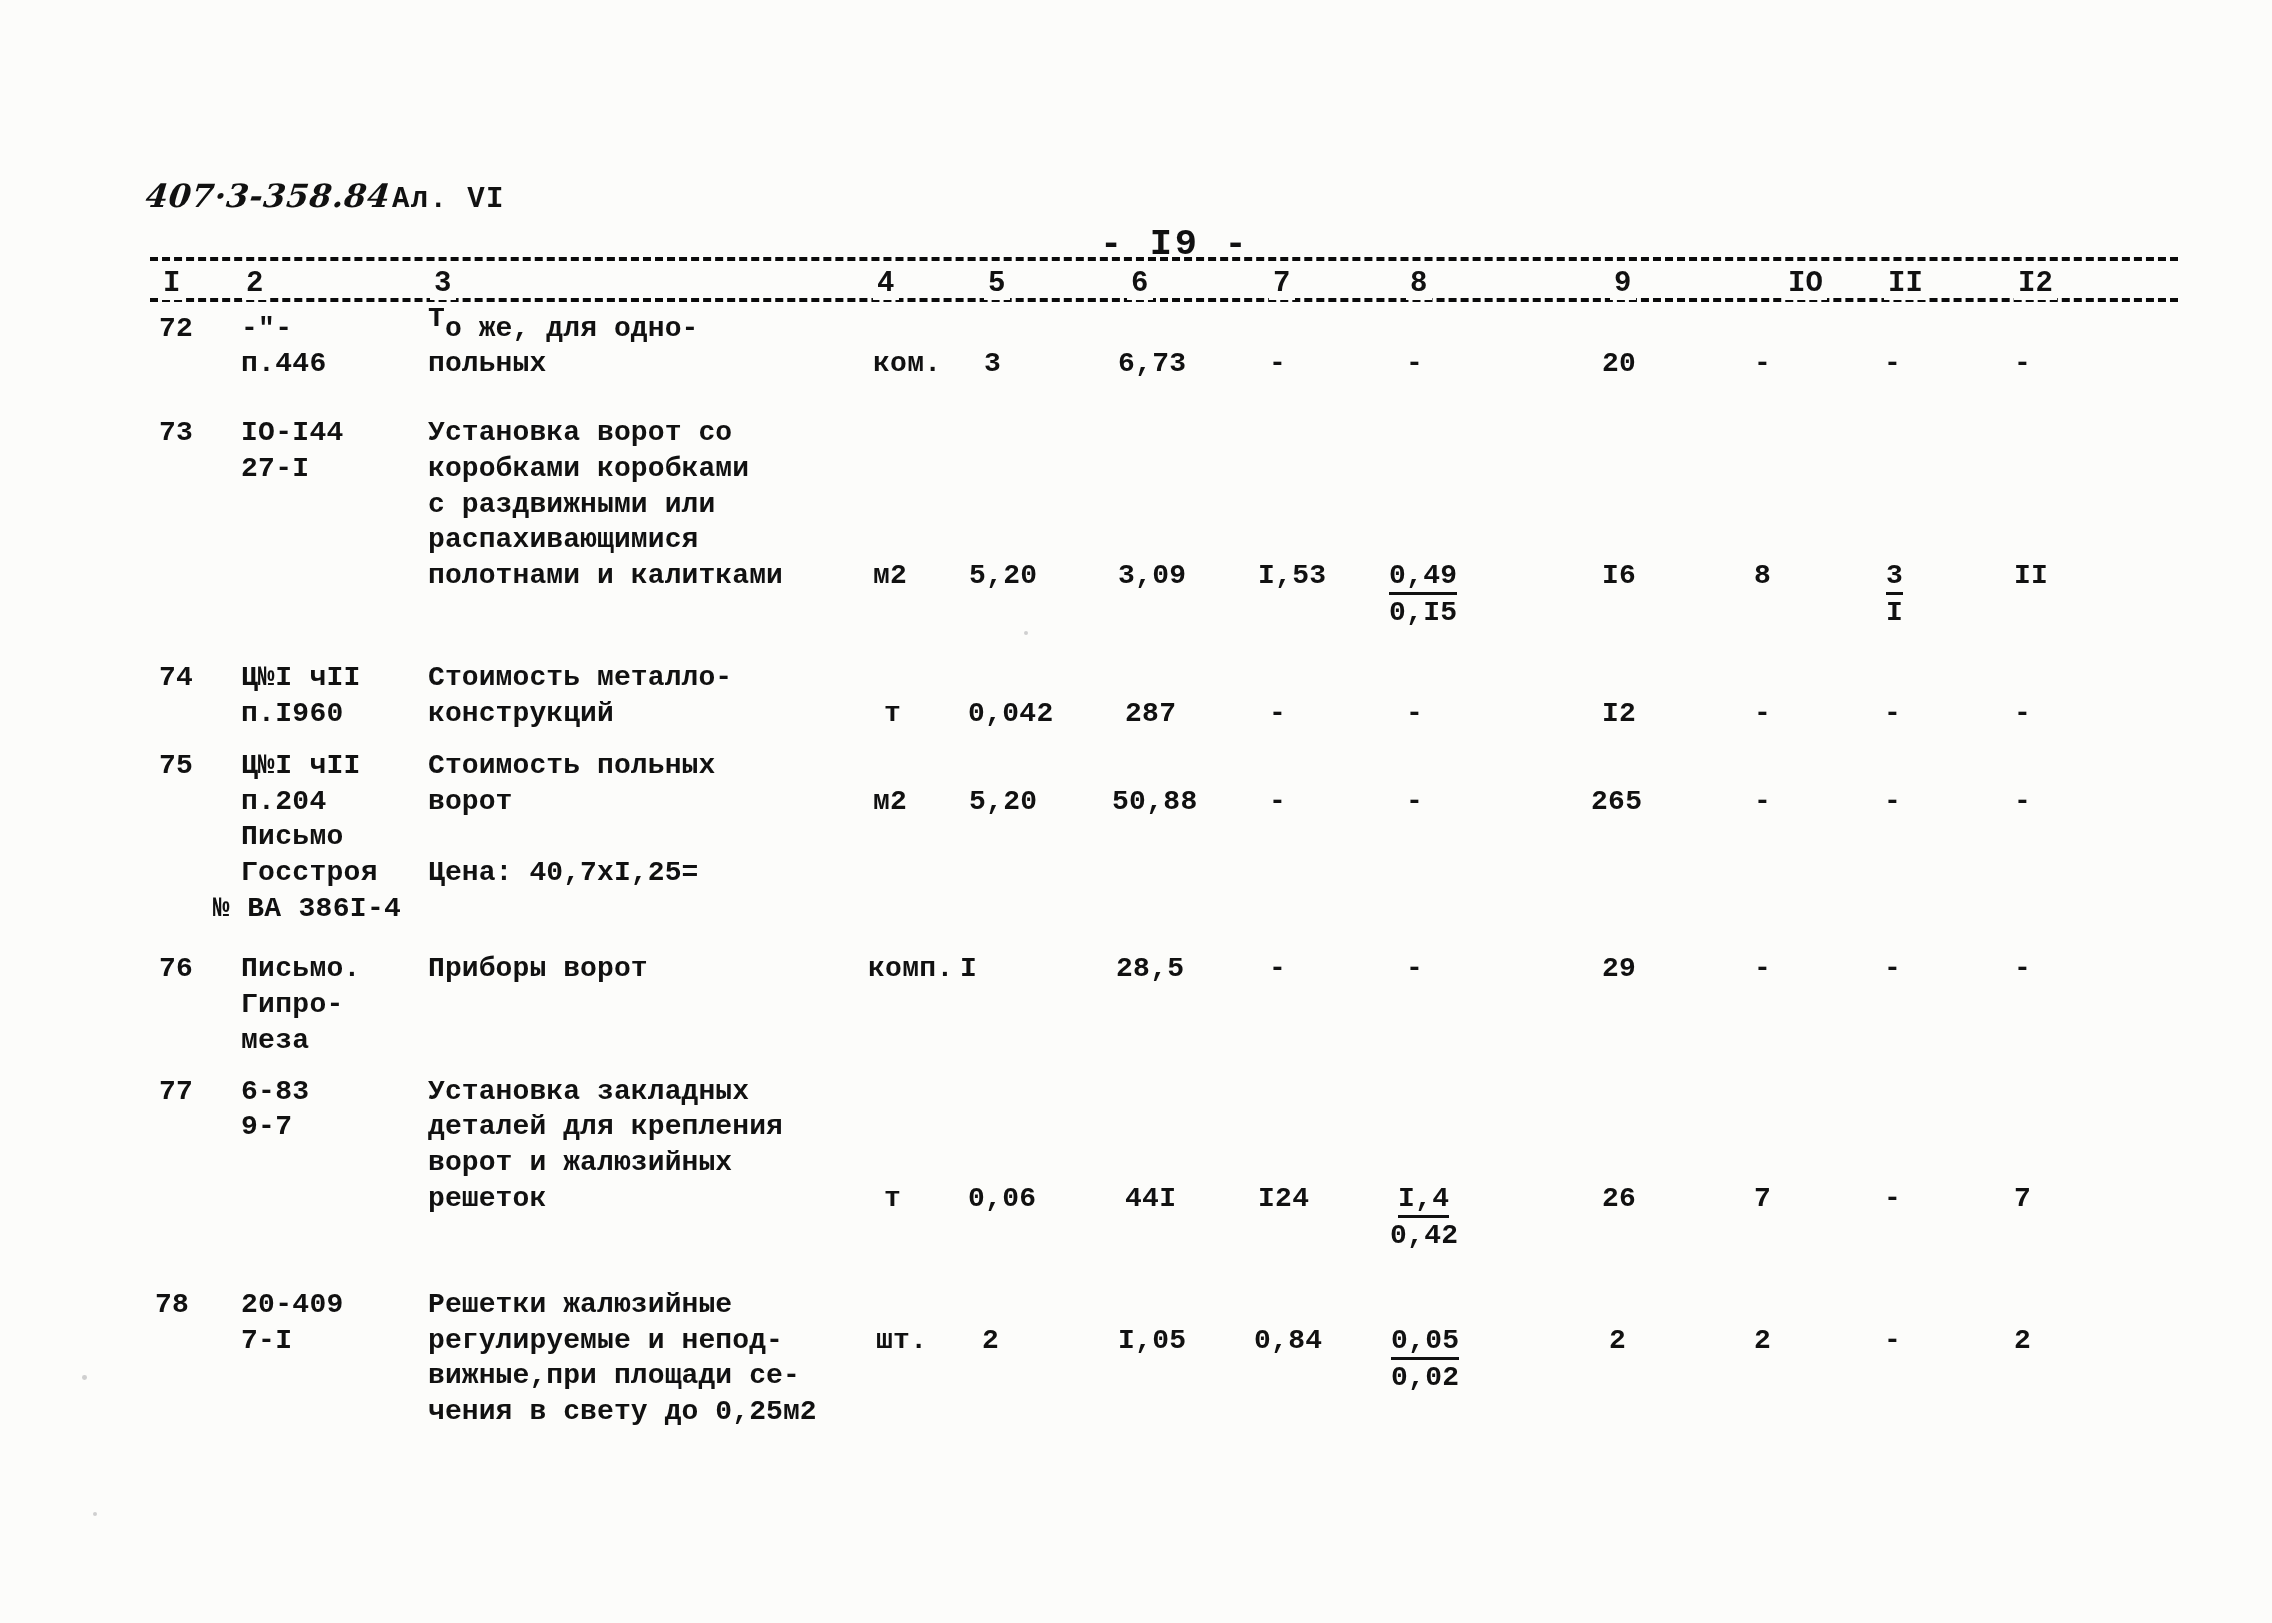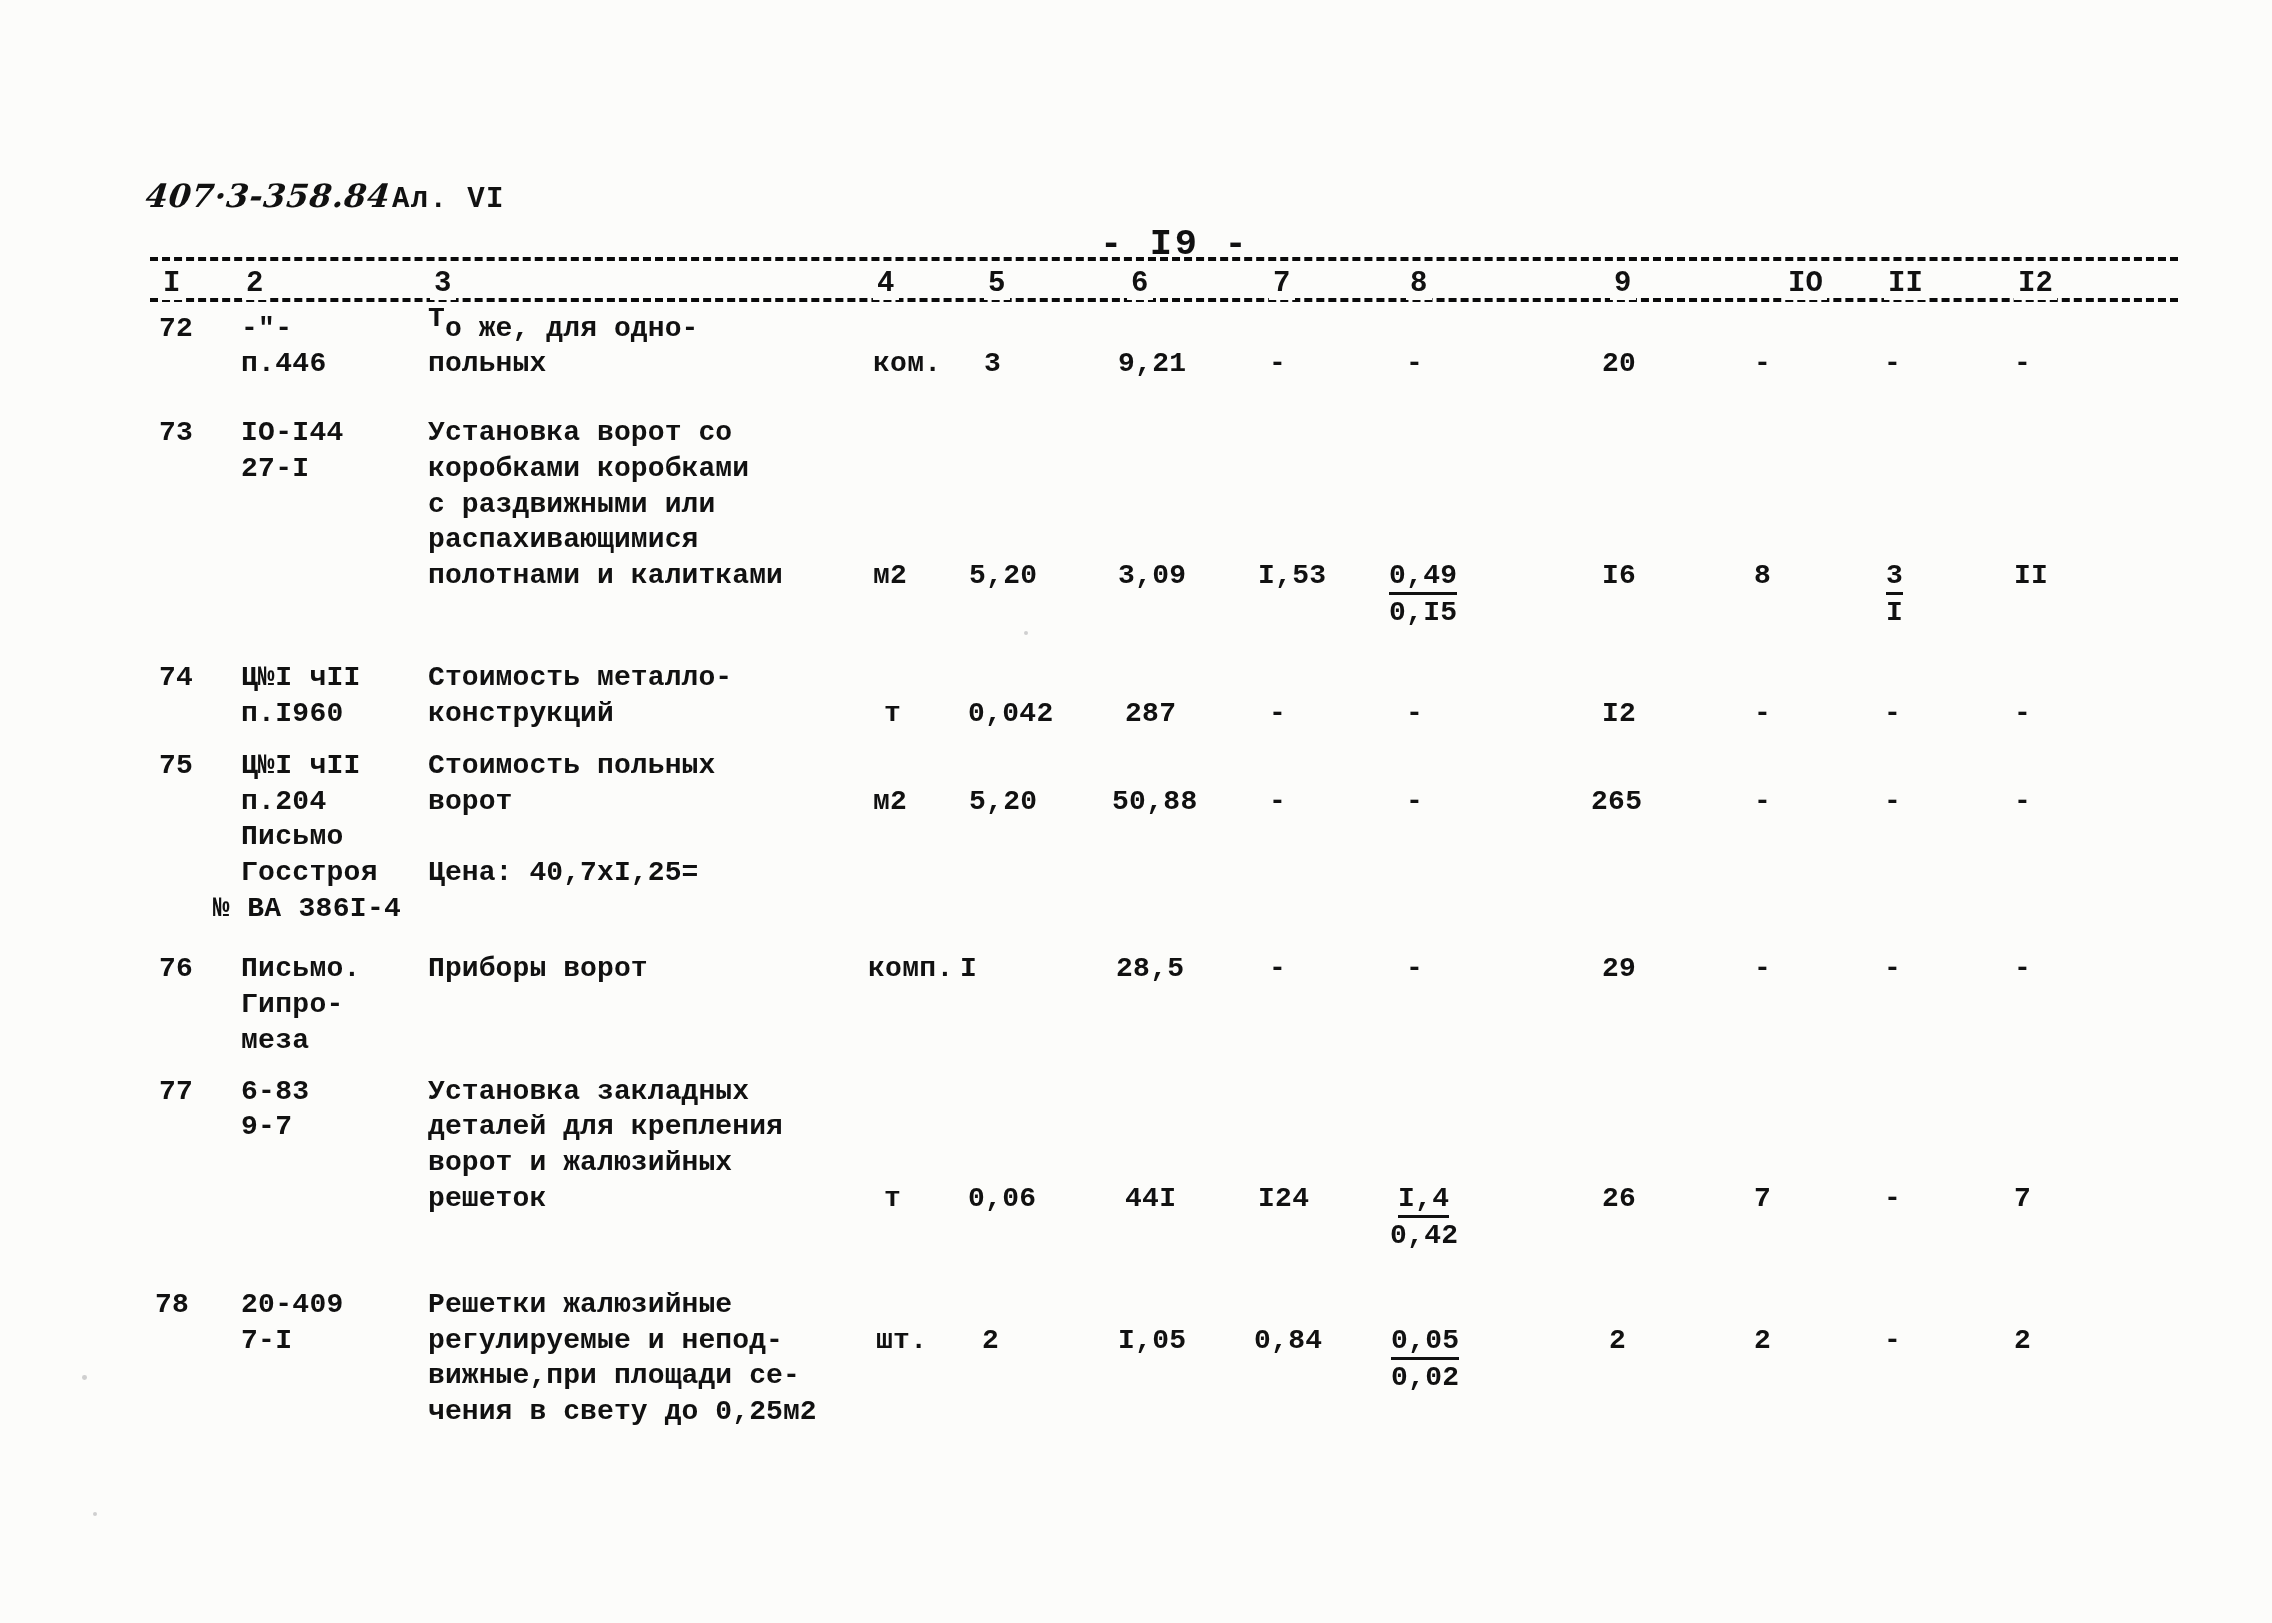--- a/index.html
+++ b/index.html
@@ -144,21 +144,21 @@
     <div class="colnum" style="left:1884px;">II</div>
     <div class="colnum" style="left:2014px;">I2</div>
 
     <div class="cell" style="left:159px;top:311px;">72</div>
     <div class="cell" style="left:241px;top:311px;">-"-</div>
     <div class="cell" style="left:241px;top:346px;">п.446</div>
     <div class="cell desc" style="left:428px;top:311px;"><span class="raised">Т</span><span>о же, для одно-</span></div>
     <div class="cell desc" style="left:428px;top:346px;">польных</div>
     <div class="cell num" style="left:873px;top:346px;">ком.</div>
     <div class="cell num" style="left:984px;top:346px;">3</div>
-    <div class="cell num" style="left:1118px;top:346px;">9,21</div>
+    <div class="cell num" style="left:1118px;top:346px;">6,73</div>
     <div class="cell num" style="left:1269px;top:346px;">-</div>
     <div class="cell num" style="left:1406px;top:346px;">-</div>
     <div class="cell num" style="left:1602px;top:346px;">20</div>
     <div class="cell num" style="left:1754px;top:346px;">-</div>
     <div class="cell num" style="left:1884px;top:346px;">-</div>
     <div class="cell num" style="left:2014px;top:346px;">-</div>
 
     <div class="cell" style="left:159px;top:415px;">73</div>
     <div class="cell" style="left:241px;top:415px;">IO-I44</div>
     <div class="cell" style="left:241px;top:451px;">27-I</div>

